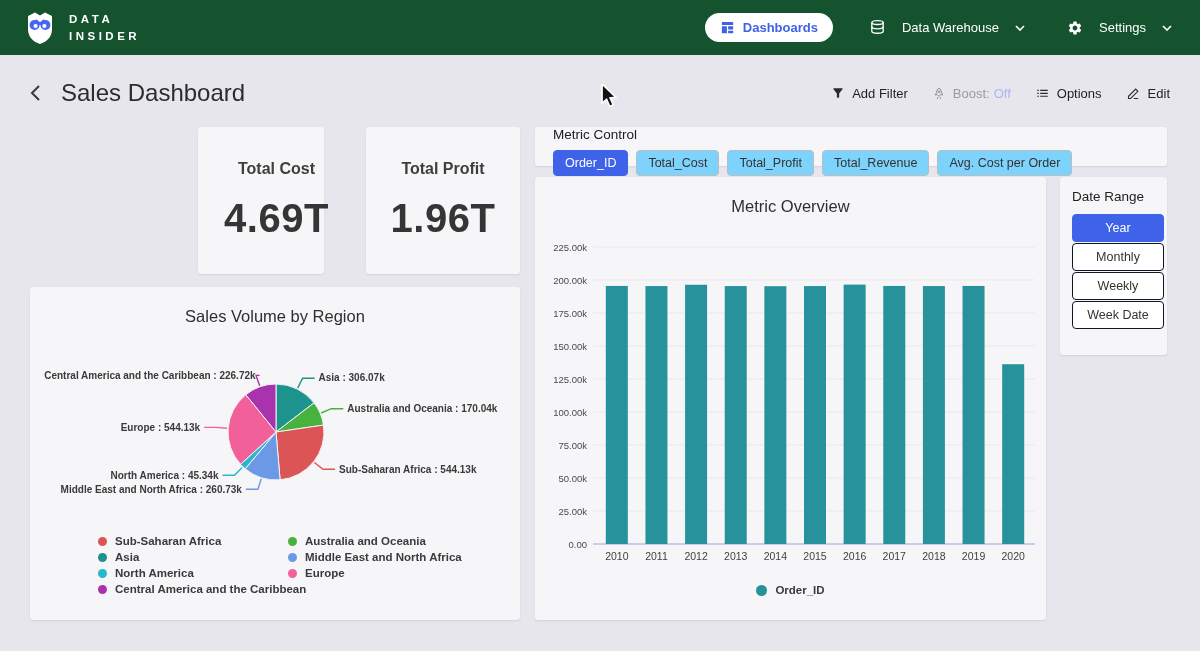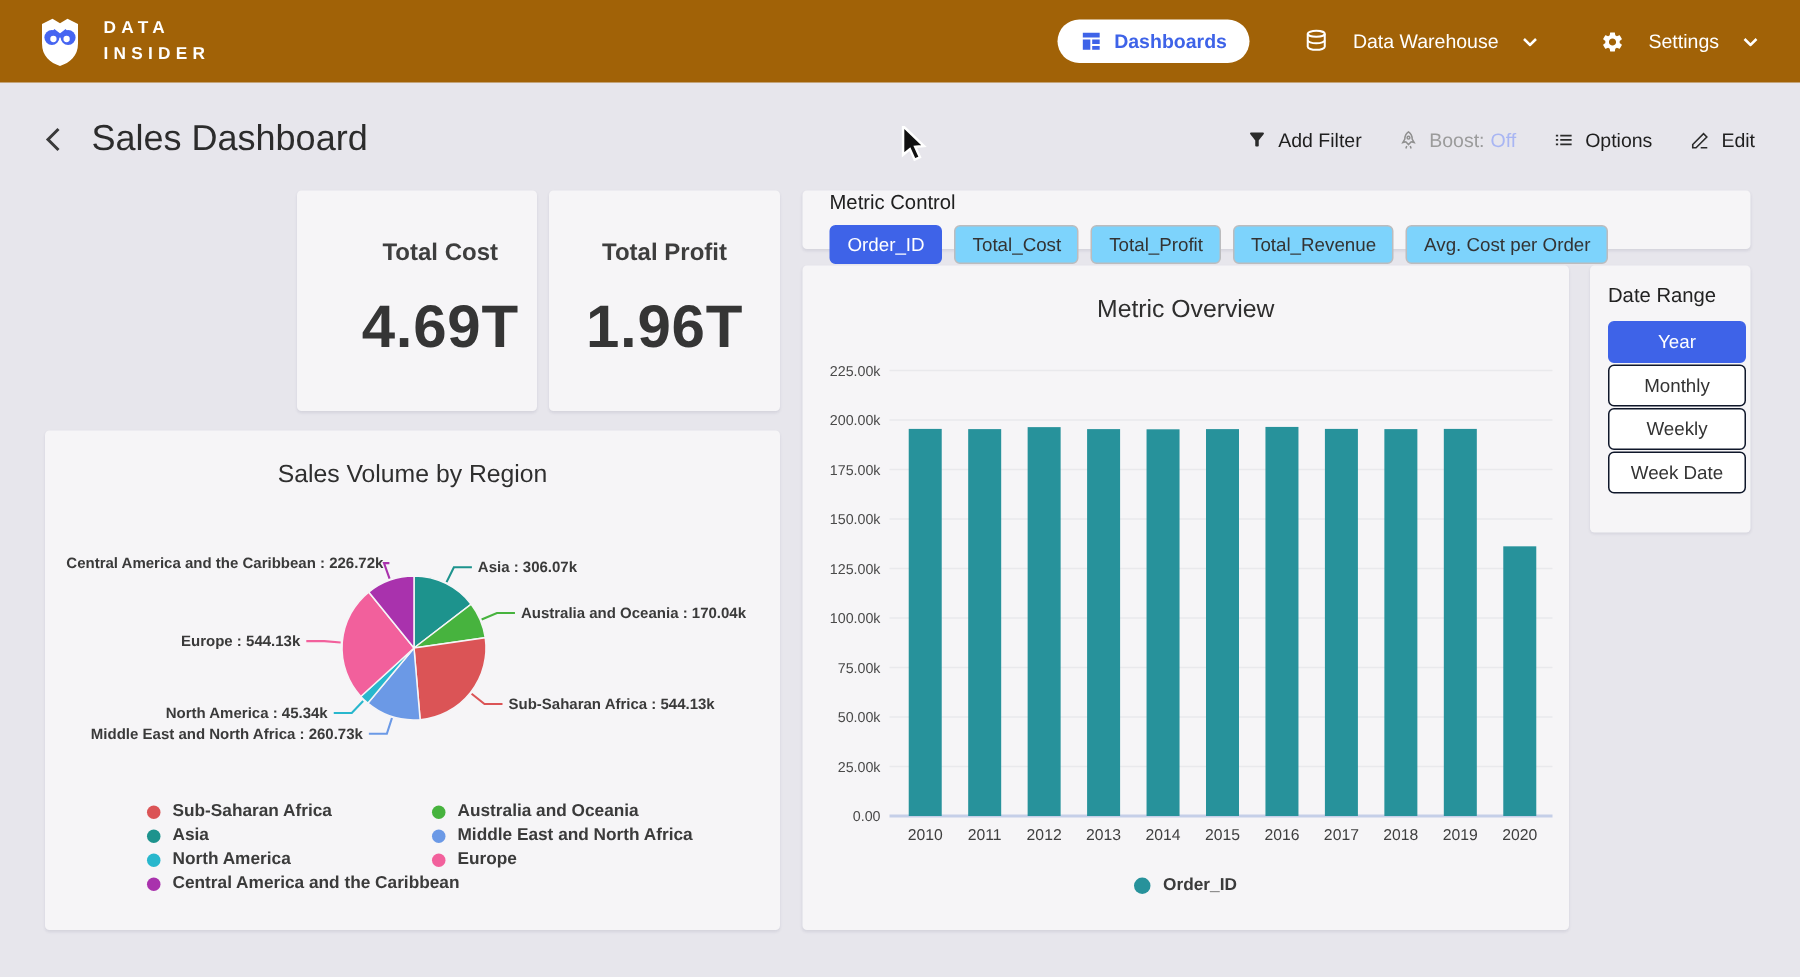--- a/index.html
+++ b/index.html
@@ -1,19 +1,19 @@
 <!DOCTYPE html>
 <html><head>
 <meta charset="utf-8">
 <style>
   html,body{margin:0;padding:0;background:#e7e6ec;font-family:"Liberation Sans",sans-serif;}
   .canvas{position:relative;width:1200px;height:651px;background:#e7e6ec;overflow:hidden;}
 
   
-  .navbar{position:absolute;top:0;left:0;width:1200px;height:55px;background:#a16207;
+  .navbar{position:absolute;top:0;left:0;width:1200px;height:55px;background:#14532d;
           display:flex;align-items:center;justify-content:space-between;padding:0 22px;box-sizing:border-box;}
   .brand{display:flex;align-items:center;gap:11px;cursor:pointer;}
   .brand-text{color:#fff;font-size:11.5px;font-weight:bold;letter-spacing:3.5px;line-height:1.45;}
   .nav-right{display:flex;align-items:center;gap:30px;}
   .pill{display:flex;align-items:center;gap:8px;background:#fff;color:#3e63e8;border:none;cursor:pointer;
         border-radius:17px;padding:7px 15px;font-size:13px;font-weight:bold;font-family:inherit;}
   .nav-item{display:flex;align-items:center;gap:16px;color:#fff;font-size:13px;font-weight:500;cursor:pointer;background:none;border:none;font-family:inherit;}
 
   
   .page-header{position:absolute;top:74px;left:30px;width:1140px;height:38px;display:flex;align-items:center;}
@@ -142,21 +142,21 @@
       <button class="tool">
         <svg width="15" height="15" viewBox="0 0 24 24" fill="none" stroke="#2b2b2b" stroke-width="1.7">
           <path d="M4 16.5 V20 h3.5 L19 8.5 l-3.5-3.5 L4 16.5z"></path>
           <path d="M12.5 20 h7"></path>
         </svg>
         <span>Edit</span>
       </button>
     </div>
   </div>
 
-  <div class="card kpi" style="left:198px;top:127px;width:160px;height:147px;padding-left:31px;">
+  <div class="card kpi" style="left:198px;top:127px;width:126px;height:147px;padding-left:31px;">
     <div class="kpi-label">Total Cost</div>
     <div class="kpi-value">4.69T</div>
   </div>
   <div class="card kpi" style="left:366px;top:127px;width:154px;height:147px;">
     <div class="kpi-label">Total Profit</div>
     <div class="kpi-value">1.96T</div>
   </div>
 
   <div class="card metric-bar" style="left:535px;top:127px;width:632px;height:39px;">
     <span class="metric-label">Metric Control</span>

